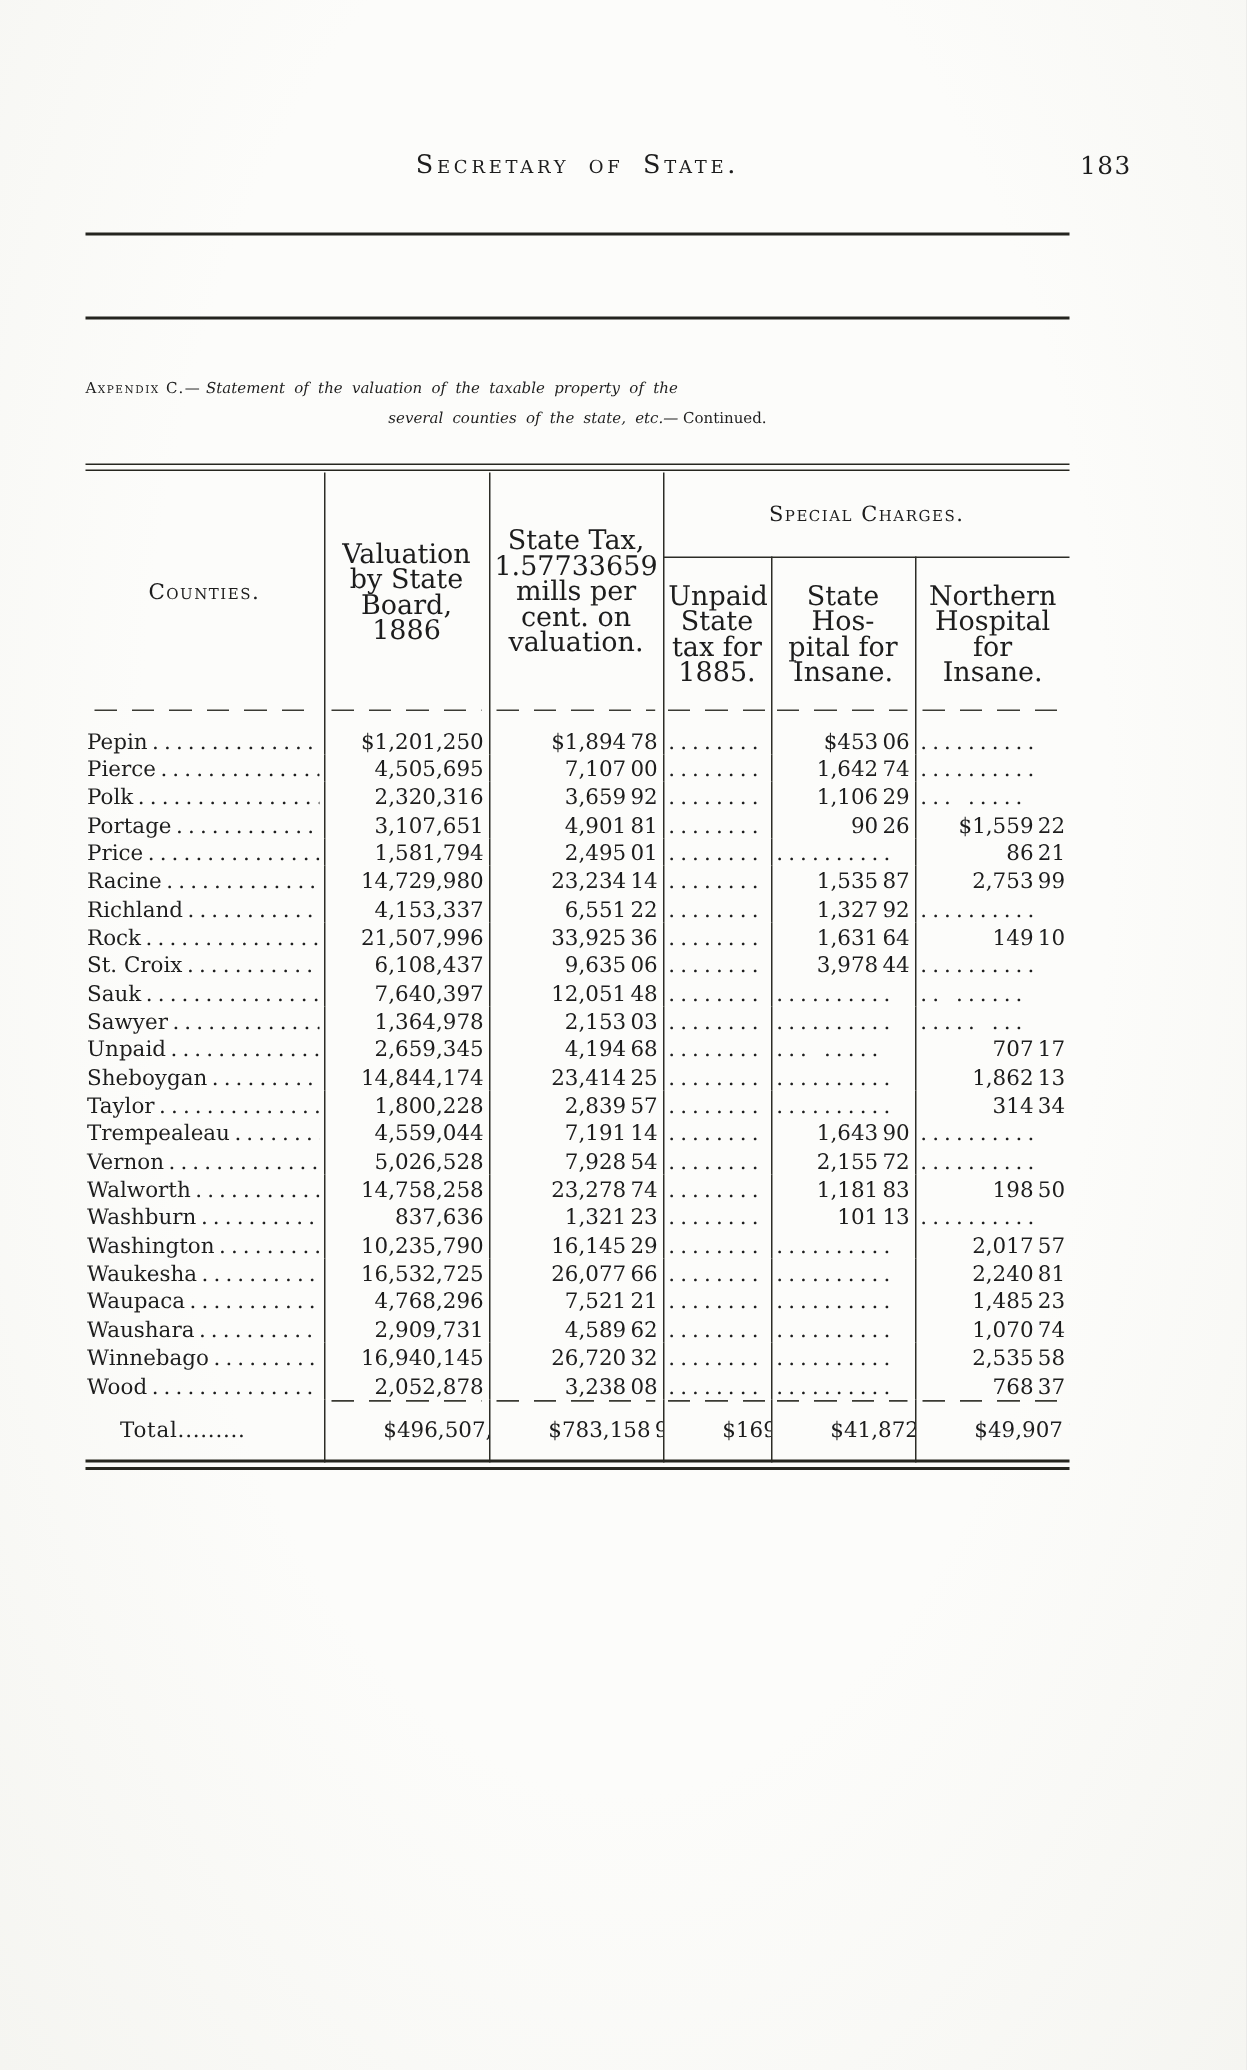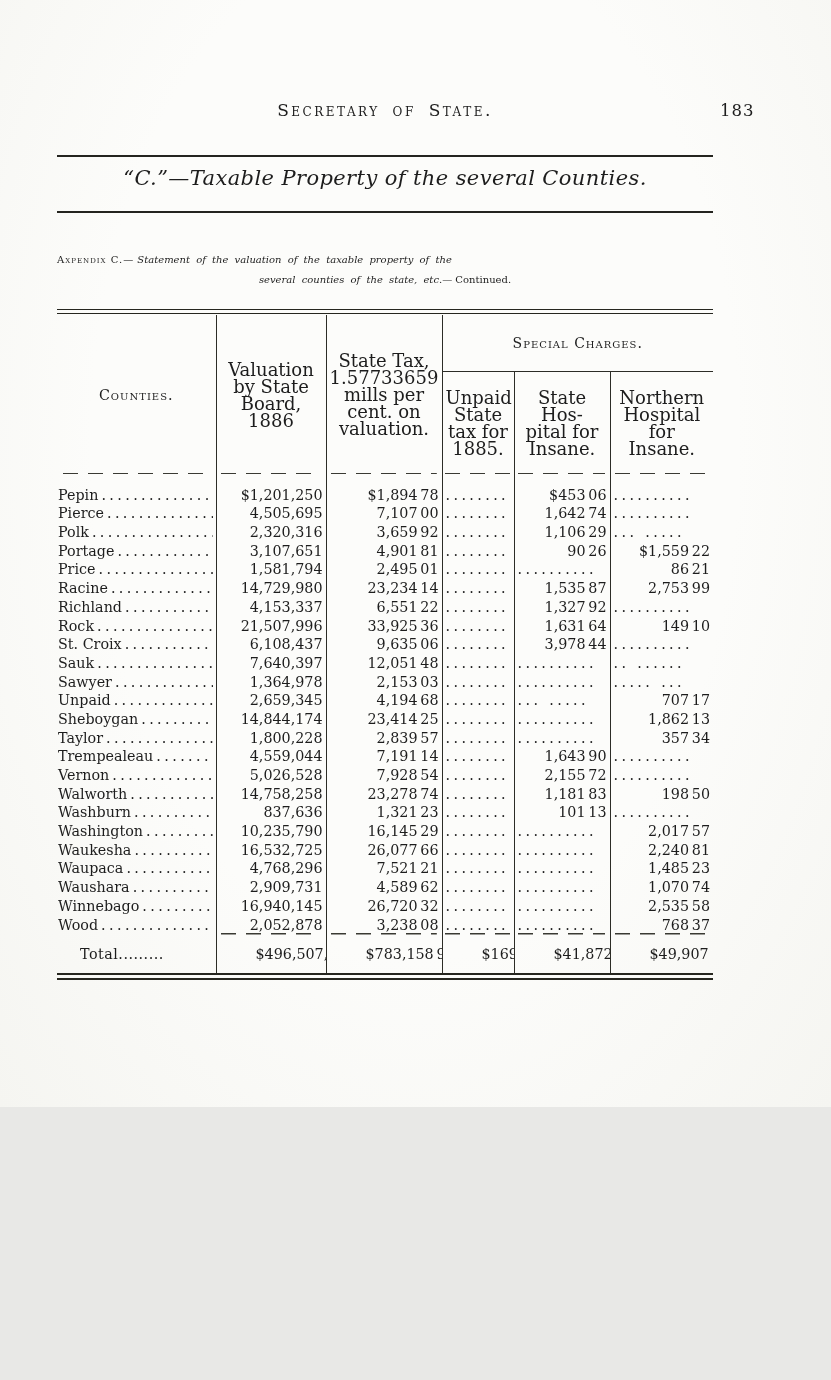--- a/index.html
+++ b/index.html
@@ -1,17 +1,17 @@
 <!DOCTYPE html>
 <html><head>
 <meta charset="utf-8">
 <style>
   html,body { margin:0; padding:0; background:#e8e8e6; }
   .page {
-    position:relative; width:831px; height:1107px; margin:0 auto;
+    position:relative; width:831px; height:1380px; margin:0 auto;
     background: radial-gradient(ellipse at 50% 40%, #fcfcfa 55%, #f5f5f1 100%);
     font-family:"DejaVu Serif","Liberation Serif",serif;
     color:#1d1d1d; overflow:hidden;
   }
   .running-head {
     position:absolute; top:100px; left:57px; width:656px;
     text-align:center; font-variant:small-caps; font-size:17px;
     letter-spacing:2.5px; word-spacing:5px;
   }
   .page-number { position:absolute; top:101px; left:720px; font-size:16.5px; letter-spacing:1px; }
@@ -68,21 +68,20 @@
 </style>
 </head>
 <body>
 
 <div class="page">
 
   <div class="running-head">Secretary of State.</div>
   <div class="page-number">183</div>
 
   <div class="rule rule-1"></div>
-  <div class="section-title">“C.”—Taxable Property of the several Counties.</div>
   <div class="rule rule-2"></div>
 
   <div class="appendix">
     <div class="line1"><span class="sc">Axpendix C.—</span> <span class="it">Statement of the valuation of the taxable property of the</span></div>
     <div class="line2"><span class="it">several counties of the state, etc.—</span> <span>Continued.</span></div>
   </div>
 
   <div class="dbl-rule dbl-top"></div>
 
   <table class="main">
@@ -295,21 +294,21 @@
           <td class="county">
             <span class="cwrap">
               <span class="cname">Taylor</span>
               <span class="leader">................................................................</span>
             </span>
           </td>
           <td class="bl num">1,800,228</td>
           <td class="bl num"><span>2,839</span><span class="cents">57</span></td>
           <td class="bl dots">........</td>
           <td class="bl dots">..........</td>
-          <td class="bl num"><span>357</span><span class="cents">34</span></td>
+          <td class="bl num"><span>314</span><span class="cents">34</span></td>
         </tr>
         <tr>
           <td class="county">
             <span class="cwrap">
               <span class="cname">Trempealeau</span>
               <span class="leader">................................................................</span>
             </span>
           </td>
           <td class="bl num">4,559,044</td>
           <td class="bl num"><span>7,191</span><span class="cents">14</span></td>

